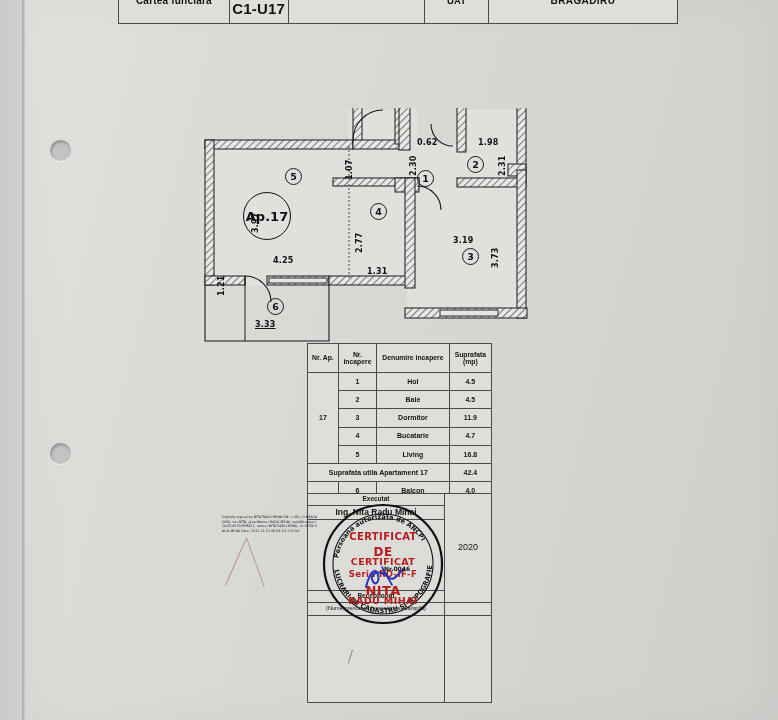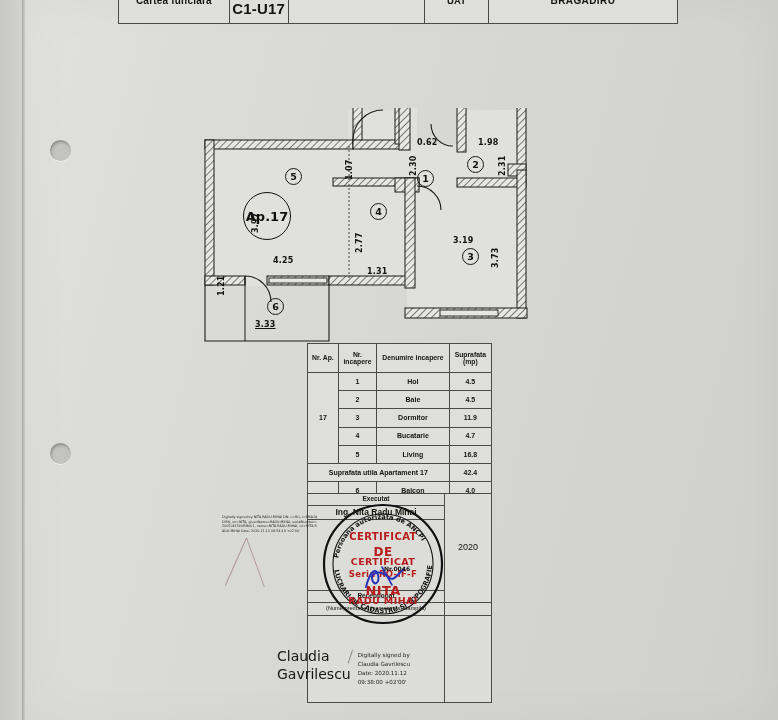--- a/index.html
+++ b/index.html
@@ -388,25 +388,14 @@
     <div style="position:absolute; left:62px; top:62px; font-size:6px; font-weight:bold; color:#111; font-family:'DejaVu Sans',sans-serif;">Nr.0046</div>
   </div>
 
   <div id="nitaStroke"></div>
   <div id="nitaStroke2"></div>
   <div id="nitaSig">
     <div class="fine">Digitally signed by NITA RADU-MIHAI DN: c=RO, l=BRAGADIRU, sn=NITA, givenName=RADU-MIHAI, serialNumber=200504150VRM001, name=NITA RADU-MIHAI, cn=NITA RADU-MIHAI Date: 2020.11.13 08:54:14 +02'00'</div>
   </div>
 
   <div id="claudiaTick"></div>
-  <div id="claudiaSig">
-    <div class="cname">
-      <span>Claudia<br>Gavrilescu</span>
-    </div>
-    <div class="cmeta">
-      <div>Digitally signed by</div>
-      <div>Claudia Gavrilescu</div>
-      <div>Date: 2020.11.12</div>
-      <div>09:38:00 +02'00'</div>
-    </div>
-  </div>
 
 </div>
 
 </body></html>

